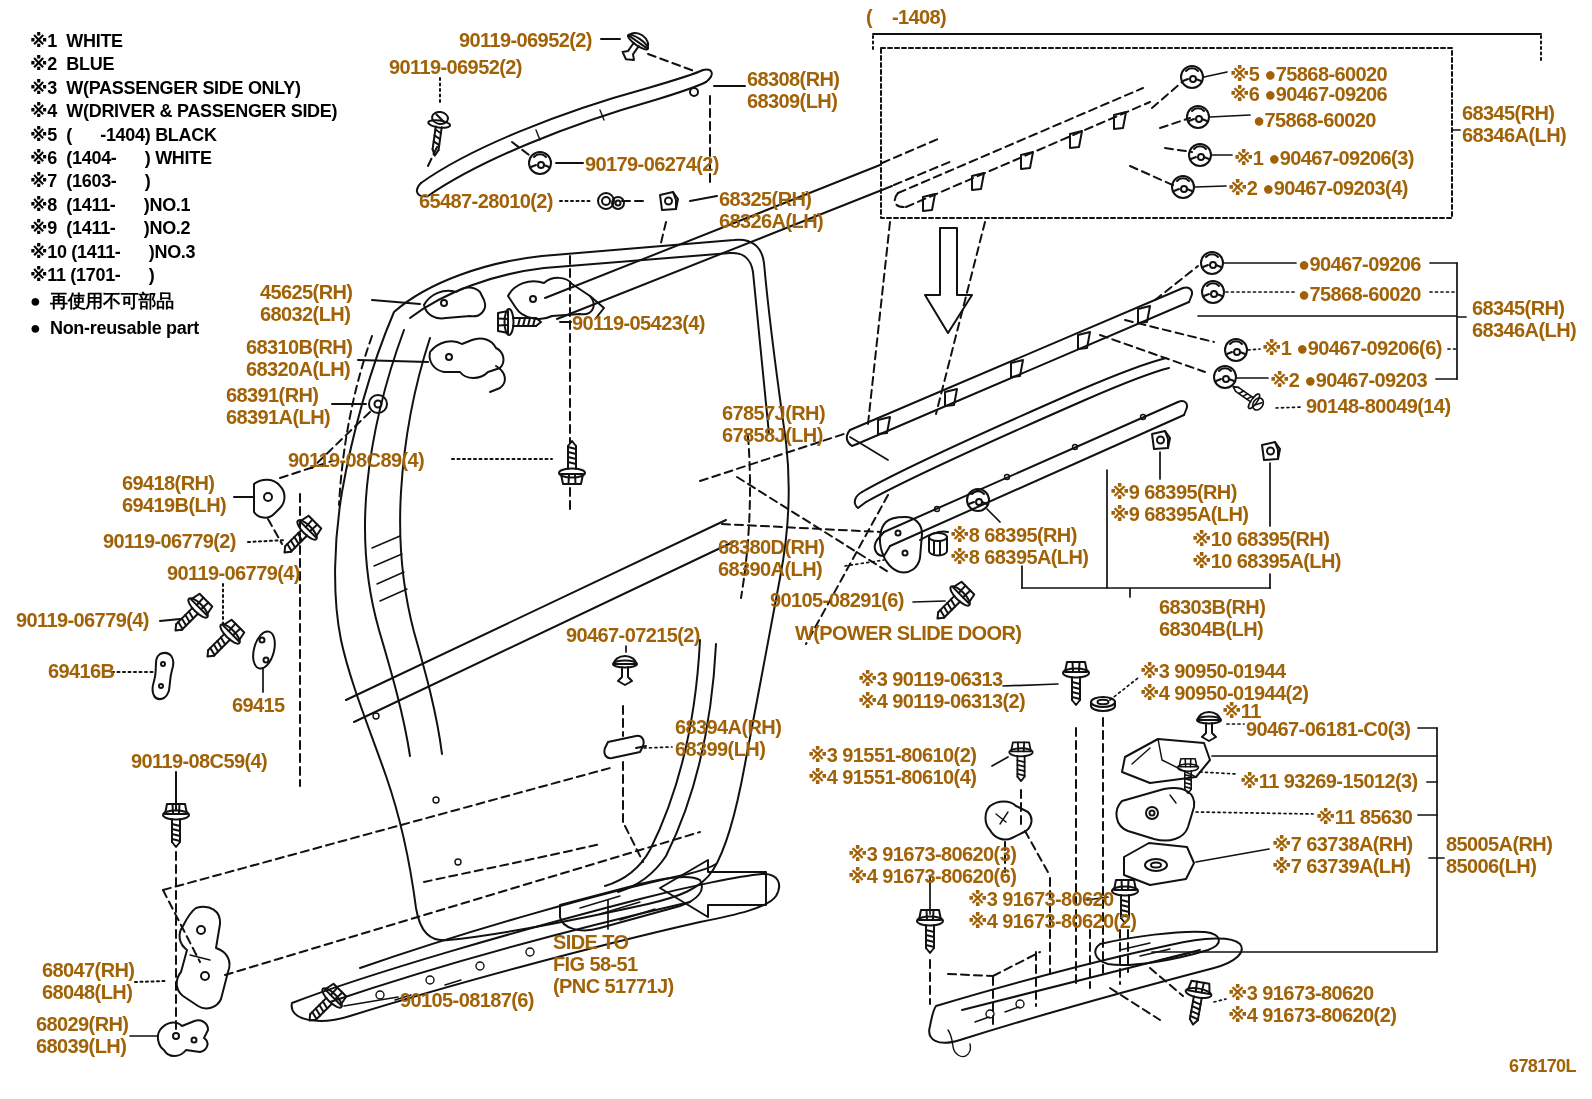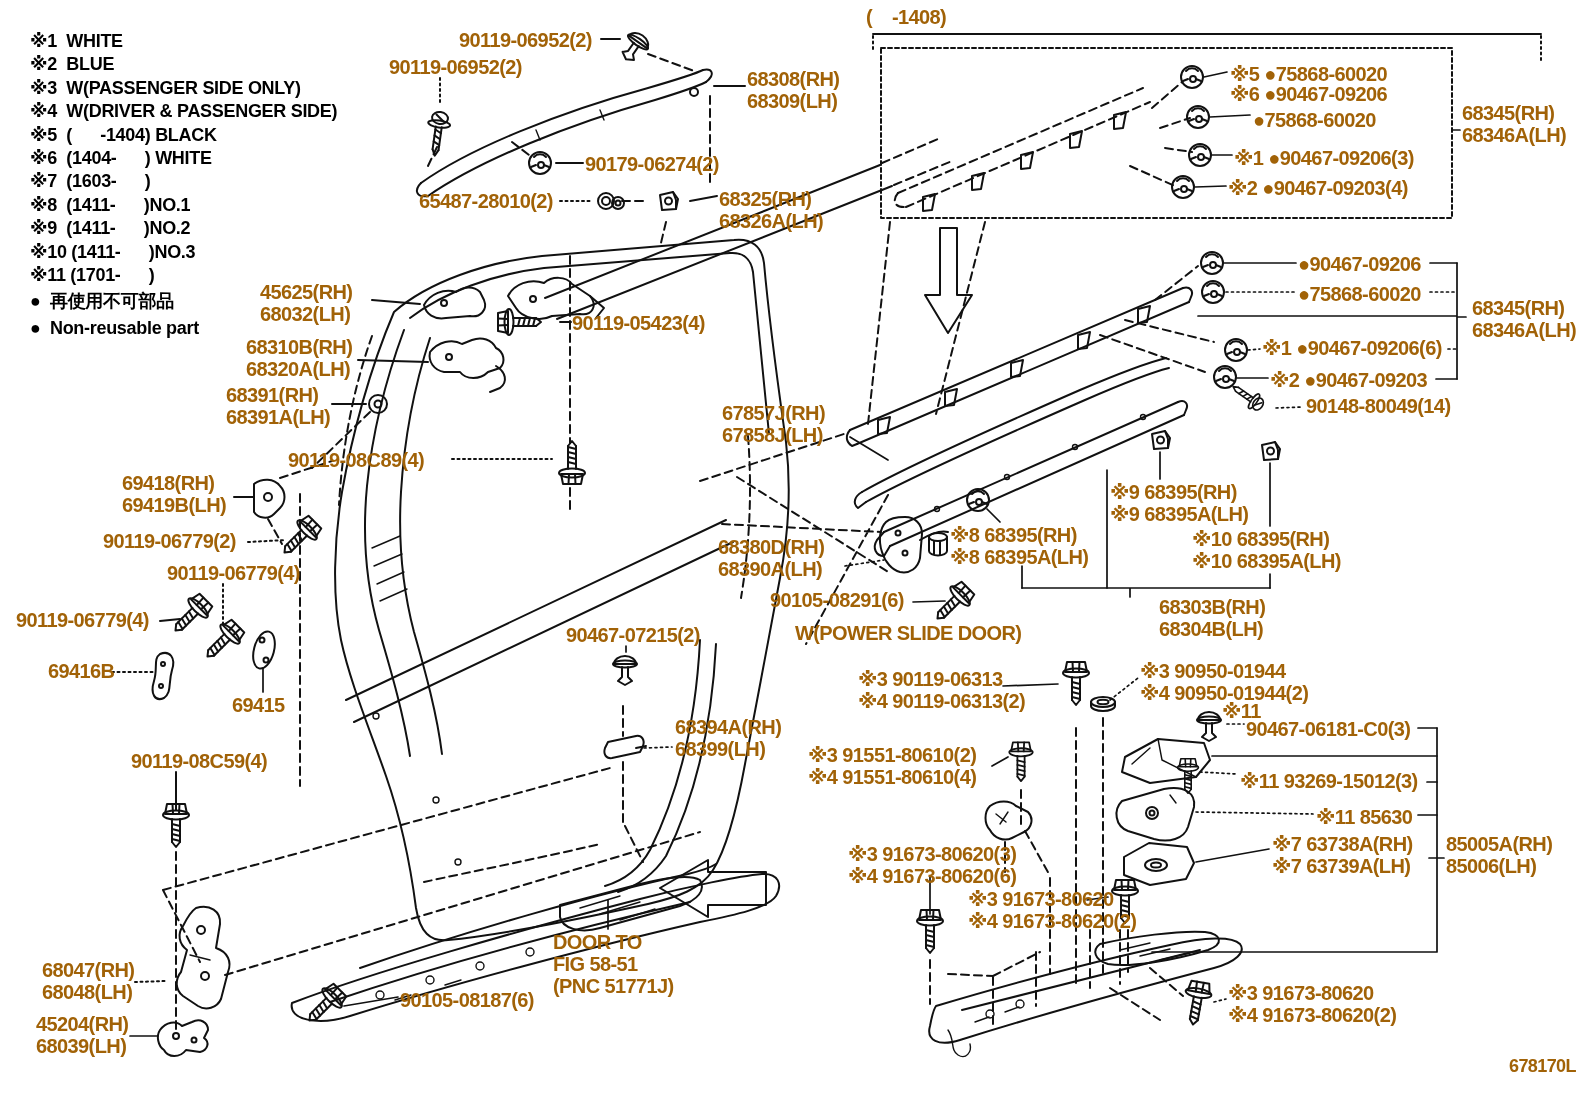--- a/index.html
+++ b/index.html
@@ -73,23 +73,23 @@
       <div class="lbl" style="left: 1246px; top: 718px;"><div>90467-06181-C0(3)</div></div>
       <div class="lbl" style="left: 808px; top: 744px;"><div>※3 91551-80610(2)</div><div>※4 91551-80610(4)</div></div>
       <div class="lbl" style="left: 1240px; top: 770px;"><div>※11 93269-15012(3)</div></div>
       <div class="lbl" style="left: 1316px; top: 806px;"><div>※11 85630</div></div>
       <div class="lbl" style="left: 1272px; top: 833px;"><div>※7 63738A(RH)</div><div>※7 63739A(LH)</div></div>
       <div class="lbl" style="left: 1446px; top: 833px;"><div>85005A(RH)</div><div>85006(LH)</div></div>
       <div class="lbl" style="left: 848px; top: 843px;"><div>※3 91673-80620(3)</div><div>※4 91673-80620(6)</div></div>
       <div class="lbl" style="left: 968px; top: 888px;"><div>※3 91673-80620</div><div>※4 91673-80620(2)</div></div>
       <div class="lbl" style="left: 1228px; top: 982px;"><div>※3 91673-80620</div><div>※4 91673-80620(2)</div></div>
       <div class="lbl" style="left: 42px; top: 959px;"><div>68047(RH)</div><div>68048(LH)</div></div>
-      <div class="lbl" style="left: 36px; top: 1013px;"><div>45204(RH)</div><div>68039(LH)</div></div>
+      <div class="lbl" style="left: 36px; top: 1013px;"><div>68029(RH)</div><div>68039(LH)</div></div>
       <div class="lbl" style="left: 400px; top: 989px;"><div>90105-08187(6)</div></div>
-      <div class="lbl" style="left: 553px; top: 931px;"><div>DOOR TO</div><div>FIG 58-51</div><div>(PNC 51771J)</div></div>
+      <div class="lbl" style="left: 553px; top: 931px;"><div>SIDE TO</div><div>FIG 58-51</div><div>(PNC 51771J)</div></div>
       <div class="lbl sz18" style="left: 1487px; top: 1056px; margin-left: 22px;"><div>678170L</div></div>
     </div>
 
   <svg id="art" width="1592" height="1099" viewBox="0 0 1592 1099">
     <defs>
       <g id="g-bolt">
         <path d="M-9,-14 L9,-14 L11,-4 L-11,-4 Z"></path>
         <path d="M-3.5,-14 L-3,-4 M3.5,-14 L3,-4"></path>
         <ellipse cx="0" cy="-3" rx="13" ry="4.5"></ellipse>
         <path d="M-4,1 L-4,24 M4,1 L4,24"></path>

